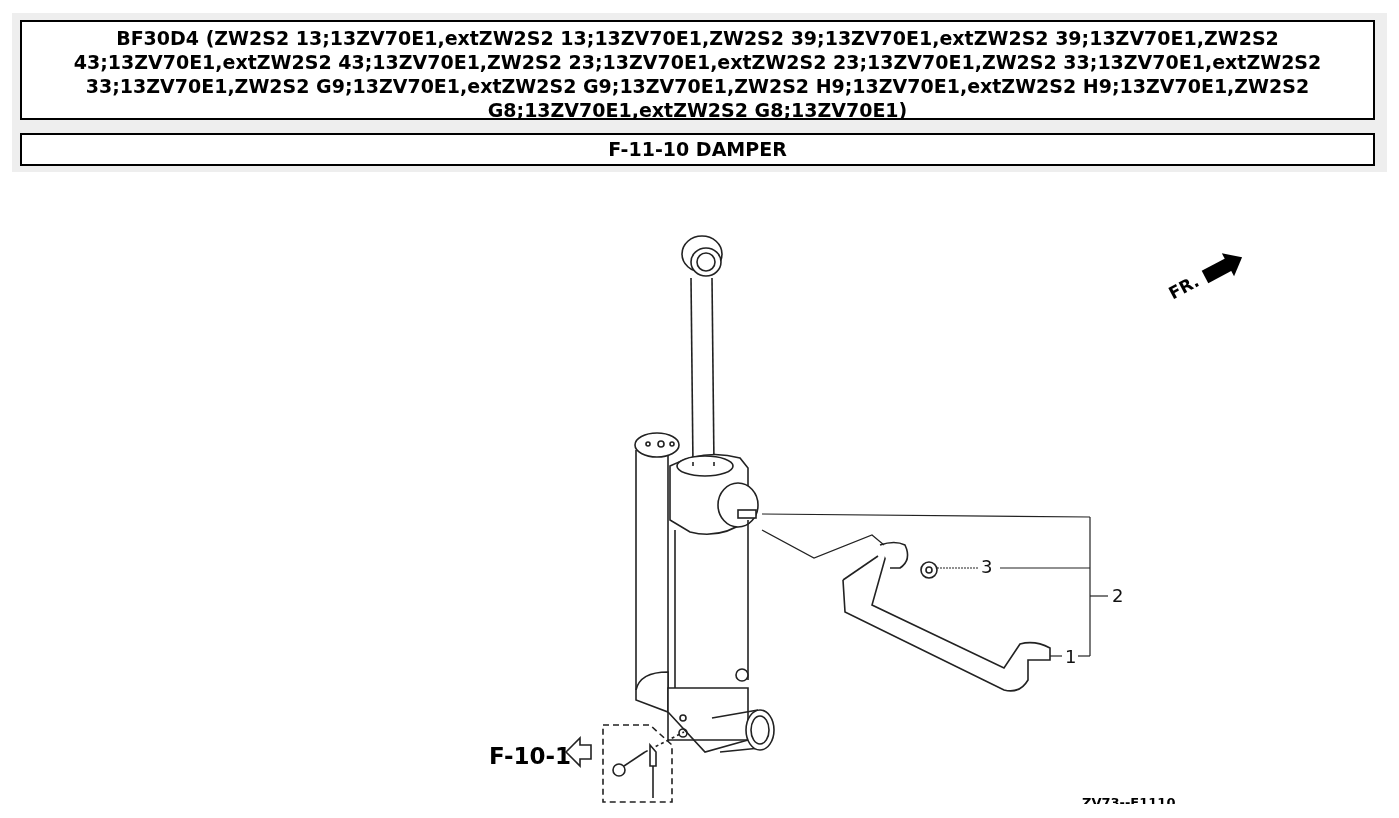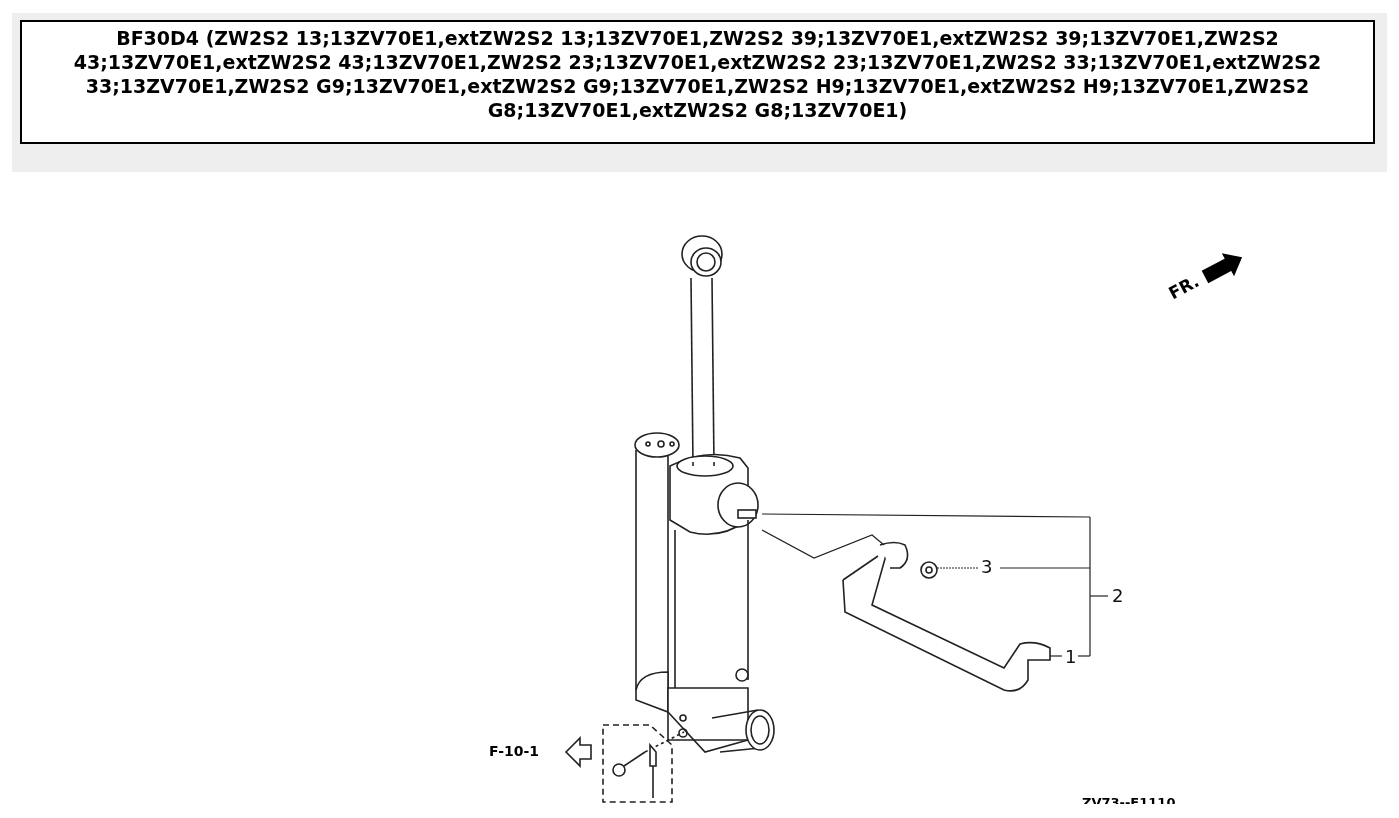--- a/index.html
+++ b/index.html
@@ -3,31 +3,32 @@
 <meta charset="utf-8">
 <style>
   html, body { margin: 0; padding: 0; background: #ffffff; }
   body { width: 1399px; height: 818px; position: relative; overflow: hidden;
          font-family: "DejaVu Sans", sans-serif; }
   .panel { position: absolute; left: 12px; top: 13px; width: 1375px; height: 159px;
            background: #eeeeee; }
   .box { position: absolute; left: 8px; width: 1355px; background: #ffffff;
          border: 2px solid #000; box-sizing: border-box; text-align: center;
          font-weight: bold; font-size: 19px; color: #000; }
-  .box.title { top: 7px; height: 124px; padding: 4px 20px 0 20px; line-height: 24px; }
+  .box.title { top: 7px; height: 100px; padding: 4px 20px 0 20px; line-height: 24px; }
   .box.sub { top: 120px; height: 33px; line-height: 29px; }
   .diagram { position: absolute; left: 0; top: 180px; width: 1399px; height: 638px; }
   .label { position: absolute; font-family: "DejaVu Sans", sans-serif; font-weight: bold; color:#000; }
   .callout { position: absolute; font-family: "DejaVu Sans", sans-serif; font-size: 18px; color:#111; }
 </style>
 </head>
 <body>
 
 <div class="panel">
   <div class="box title">BF30D4 (ZW2S2 13;13ZV70E1,extZW2S2 13;13ZV70E1,ZW2S2 39;13ZV70E1,extZW2S2 39;13ZV70E1,ZW2S2 43;13ZV70E1,extZW2S2 43;13ZV70E1,ZW2S2 23;13ZV70E1,extZW2S2 23;13ZV70E1,ZW2S2 33;13ZV70E1,extZW2S2 33;13ZV70E1,ZW2S2 G9;13ZV70E1,extZW2S2 G9;13ZV70E1,ZW2S2 H9;13ZV70E1,extZW2S2 H9;13ZV70E1,ZW2S2 G8;13ZV70E1,extZW2S2 G8;13ZV70E1)</div>
+  <div class="box sub">F-11-10 DAMPER</div>
 </div>
 
 <div class="diagram">
   <svg width="1399" height="638" viewBox="0 180 1399 638" xmlns="http://www.w3.org/2000/svg">
     <g fill="none" stroke="#222" stroke-width="1.6">
 
       <ellipse cx="702" cy="254" rx="20" ry="18" fill="#fff"></ellipse>
       <ellipse cx="706" cy="262" rx="15" ry="14" fill="#fff"></ellipse>
       <ellipse cx="706" cy="262" rx="9" ry="9"></ellipse>
 
@@ -88,20 +89,20 @@
       <path d="M762 530 L814 558 L872 535 L884 545" stroke-width="1.2"></path>
     </g>
 
     <g transform="translate(1205,277) rotate(-28)">
       <rect x="0" y="-7" width="28" height="14" fill="#000"></rect>
       <path d="M26 -13 L42 0 L26 13 Z" fill="#000"></path>
     </g>
   </svg>
 
   <div class="label" style="left:1168px; top:97px; font-size:17px; transform:rotate(-28deg);">FR.</div>
-  <div class="label" style="left:489px; top:563px; font-size:14px;text-align:right;">F-10-1</div>
+  <div class="label" style="left:489px; top:563px; font-size:23px;text-align:right;">F-10-1</div>
 
   <div class="callout" style="left:981px; top:376px;">3</div>
   <div class="callout" style="left:1112px; top:405px;">2</div>
   <div class="callout" style="left:1065px; top:466px;">1</div>
 
   <div class="label" style="left:1082px; top:615px; font-size:13px; font-weight:bold; height:9px; overflow:hidden; line-height:16px;">ZV73--F1110</div>
 </div>
 
 </body></html>

